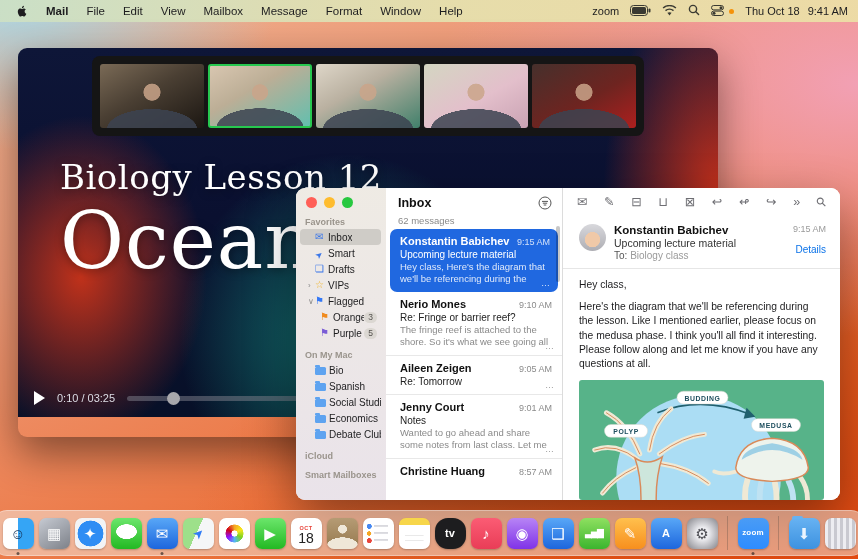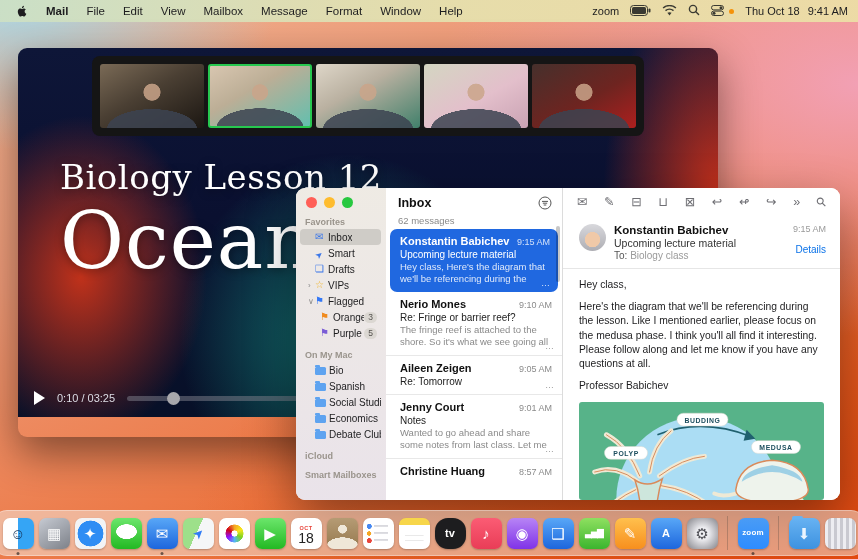--- a/index.html
+++ b/index.html
@@ -383,21 +383,20 @@
         </div>
         <div class="rright">
           <div class="rtime">9:15 AM</div>
           <div class="rdetails">Details</div>
         </div>
       </div>
       <div class="rdivider"></div>
       <div class="rbody">
         <p>Hey class,</p>
         <p>Here's the diagram that we'll be referencing during the lesson. Like I mentioned earlier, please focus on the medusa phase. I think you'll all find it interesting. Please follow along and let me know if you have any questions at all.</p>
-        <p>Professor Babichev</p>
       </div>
       <div class="diagram" id="diagram" style="background: rgb(87, 179, 137);">
         <svg viewBox="0 0 250 140" preserveAspectRatio="xMidYMid meet">
           <circle cx="122" cy="98" r="84" fill="#abddf4"></circle>
 
           <path d="M80,32 Q125,14 176,34" fill="none" stroke="#20606f" stroke-width="1.6"></path>
           <path d="M171,27 L180,36 L168,38 Z" fill="#20606f"></path>
 
           <g fill="none" stroke-linecap="round">
             <path d="M60,80 Q38,62 16,70" stroke="#efe9d5" stroke-width="5"></path>

